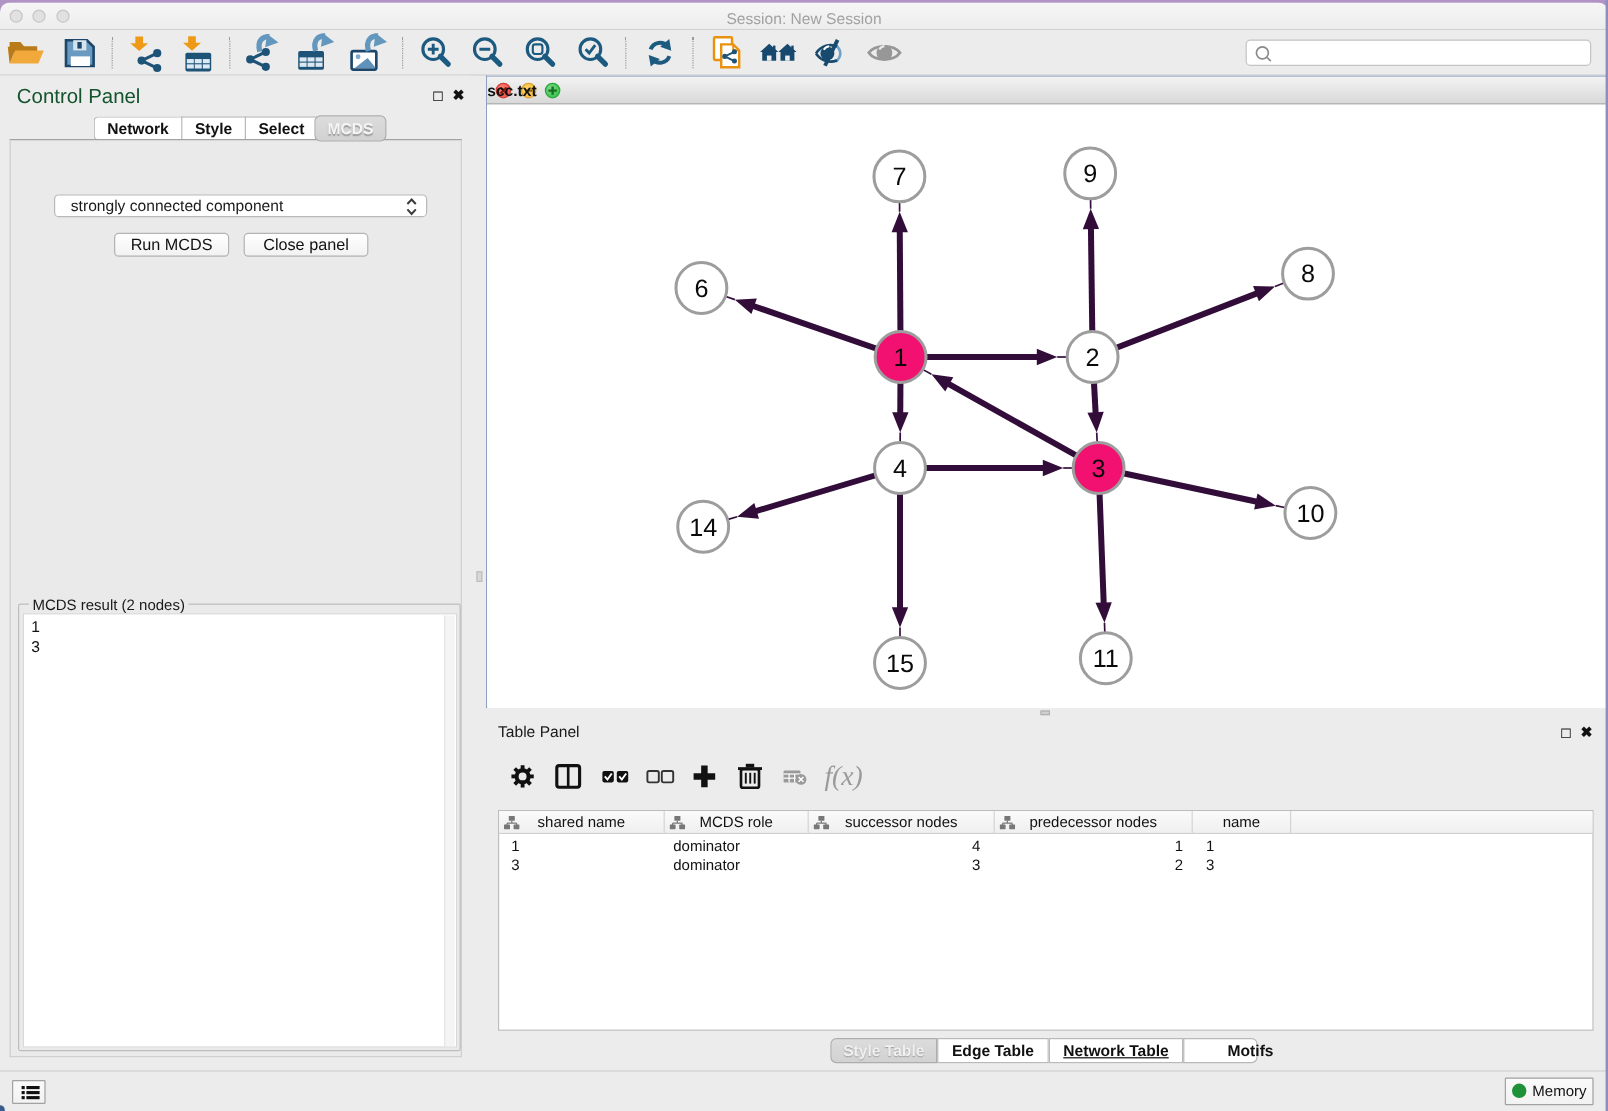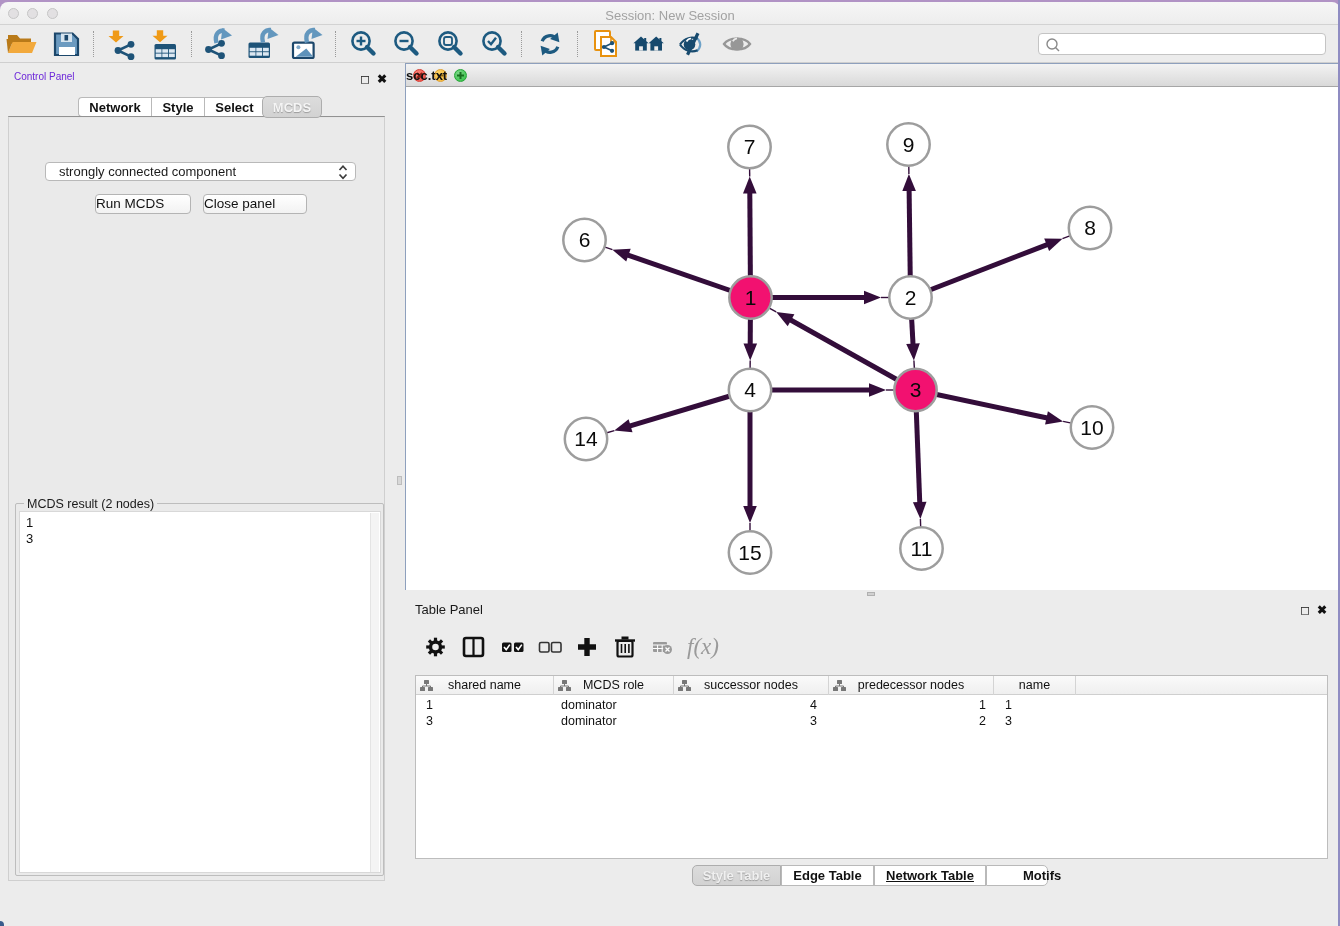--- a/index.html
+++ b/index.html
@@ -7,30 +7,30 @@
 #topstrip{position:absolute;left:0;top:0;width:1340px;height:12px;background:#b193c5}
 #rightstrip{position:absolute;right:0;top:0;width:2px;height:926px;background:#8f8cc2;z-index:50}
 #titlebar{position:absolute;left:0;top:2px;width:1340px;height:23px;background:linear-gradient(#f6f6f6,#ededed);border-bottom:1px solid #d2d2d2;border-radius:8px 8px 0 0;z-index:2}
 #titlebar .tl{position:absolute;top:6px;width:11px;height:11px;border-radius:50%;background:#e2e0e2;border:1px solid #c6c6c6}
 #title-text{position:absolute;top:6px;left:0;width:1340px;text-align:center;font-size:13px;color:#a2a2a2}
 #toolbar{position:absolute;left:0;top:25px;width:1340px;height:38px;background:#ececec;border-bottom:1px solid #cfcfcf}
 .sep{position:absolute;top:6px;height:26px;width:0;border-left:1px dotted #9a9a9a}
 #searchbox{position:absolute;left:1038px;top:8px;width:288px;height:22px;background:#fff;border:1px solid #c4c4c4;border-radius:4px}
 
 #leftpanel{position:absolute;left:0;top:63px;width:392px;height:829px;background:#ececec}
-#lp-title{position:absolute;left:14px;top:71px;font-size:10px;color:#6d28d9}
+#lp-title{position:absolute;left:14px;top:71px;font-size:17px;color:#14532d}
 .wbtn{position:absolute;font-size:12px;color:#111}
 #lp-tabs{position:absolute;left:78px;top:97px;height:20px;display:flex}
 .tab{height:20px;font-size:13px;font-weight:bold;text-align:center;line-height:19px;background:#fff;border:1px solid #b9b9b9;border-right:none;color:#111}
 .tab:first-child{border-radius:4px 0 0 4px}
 .tab.sel{background:linear-gradient(#dcdcdc,#d2d2d2);border:1px solid #adadad;border-radius:5px;color:#f5f5f5;text-shadow:0 1px 1px #9a9a9a;position:relative;z-index:2;margin:-1px -2px;height:22px;line-height:21px}
 #lp-content{position:absolute;left:8px;top:116px;width:377px;height:765px;background:#eaeaea;border:1px solid #cfcfcf;border-top:2px groove #e6e6e6}
 #opt-label{position:absolute;left:0;top:22px;width:377px;text-align:center;font-size:13px;color:#1a1a1a}
 #dropdown{position:absolute;left:36px;top:44px;width:311px;height:19px;background:#fff;border:1px solid #b9b9b9;border-radius:4px;font-size:13px;color:#1a1a1a;line-height:17px;padding-left:13px}
-.pushbtn{position:absolute;height:20px;background:linear-gradient(#ffffff,#f2f2f2);border:1px solid #b4b4b4;border-radius:4px;font-size:13.5px;color:#111;line-height:18px}
+.pushbtn{position:absolute;height:20px;background:linear-gradient(#ffffff,#f2f2f2);border:1px solid #b4b4b4;border-radius:4px;font-size:13.5px;color:#111;text-align:center;line-height:18px}
 #fieldset{position:absolute;left:6px;top:385px;width:369px;height:373px;border:1px solid #bdbdbd;border-radius:2px}
 #fs-legend{position:absolute;left:8px;top:-7px;background:#eaeaea;padding:0 3px;font-size:12.5px;color:#1a1a1a}
 #fs-text{position:absolute;left:3px;top:7px;width:362px;height:362px;background:#fff;border:1px solid #d8d8d8;font-size:13px;color:#111;padding:3px 0 0 6px;line-height:16px}
 #fs-scroll{position:absolute;right:1px;top:1px;width:9px;height:359px;background:#f4f4f4;border-left:1px solid #e4e4e4}
 
 #netwin{position:absolute;left:405px;top:63px;width:935px;height:527px;border:1px solid #8ea0bd;border-right:none;background:#fff}
 #net-titlebar{position:absolute;left:0;top:0;width:934px;height:23px;background:linear-gradient(#f3f3f3,#d9d9d9);border-bottom:1px solid #a6a6a6}
 #net-title{position:absolute;left:0;top:4px;width:934px;font-size:13px;font-weight:bold;color:#111}
 .mac{position:absolute;top:5px;width:13px;height:13px;border-radius:50%}
 #net-canvas{position:absolute;left:0px;top:24px;width:933px;height:502px;background:#fff}
@@ -371,16 +371,31 @@
           <span class="tcell" style="left:589px">3</span>
         </div>
   </div>
   <div id="tp-tabs">
         <div class="btab sel" style="position:absolute;left:289px;top:0;width:89px;border-radius:5px 0 0 5px;">Style Table</div>
         <div class="btab" style="position:absolute;left:378px;top:0;width:93px;">Edge Table</div>
         <div class="btab" style="position:absolute;left:471px;top:0;width:112px;text-decoration:underline;">Network Table</div>
         <div class="btab" style="position:absolute;left:583px;top:0;width:62px;border-radius:0 5px 5px 0;padding-left:36px;">Motifs</div>
       </div>
 </div>
+<div id="statusbar">
+  <div class="sbtn" style="left:10px;top:7px;width:28px;height:20px">
+        <svg width="26" height="18" style="position:absolute;left:1px;top:1px">
+          <g fill="#111">
+            <rect x="6" y="3" width="2.6" height="2.6"></rect>
+            <rect x="10" y="3" width="11" height="2.6"></rect>
+            <rect x="6" y="7.2" width="2.6" height="2.6"></rect>
+            <rect x="10" y="7.2" width="11" height="2.6"></rect>
+            <rect x="6" y="11.4" width="2.6" height="2.6"></rect>
+            <rect x="10" y="11.4" width="11" height="2.6"></rect>
+          </g>
+        </svg>
+      </div>
+  <div class="sbtn" style="left:1254px;top:5px;width:74px;height:23px;font-size:12.5px;color:#111;text-align:center;line-height:21px"><span style="display:inline-block;width:12px;height:12px;border-radius:50%;background:#1f9138;margin-right:5px;vertical-align:-2px"></span>Memory</div>
+</div>
 
 <div id="rightstrip"></div>
     <div style="position:absolute;left:0;top:921px;width:4px;height:5px;background:#3a5c8c;border-radius:0 4px 0 0;z-index:60"></div>
 </div>
 
 </body></html>

